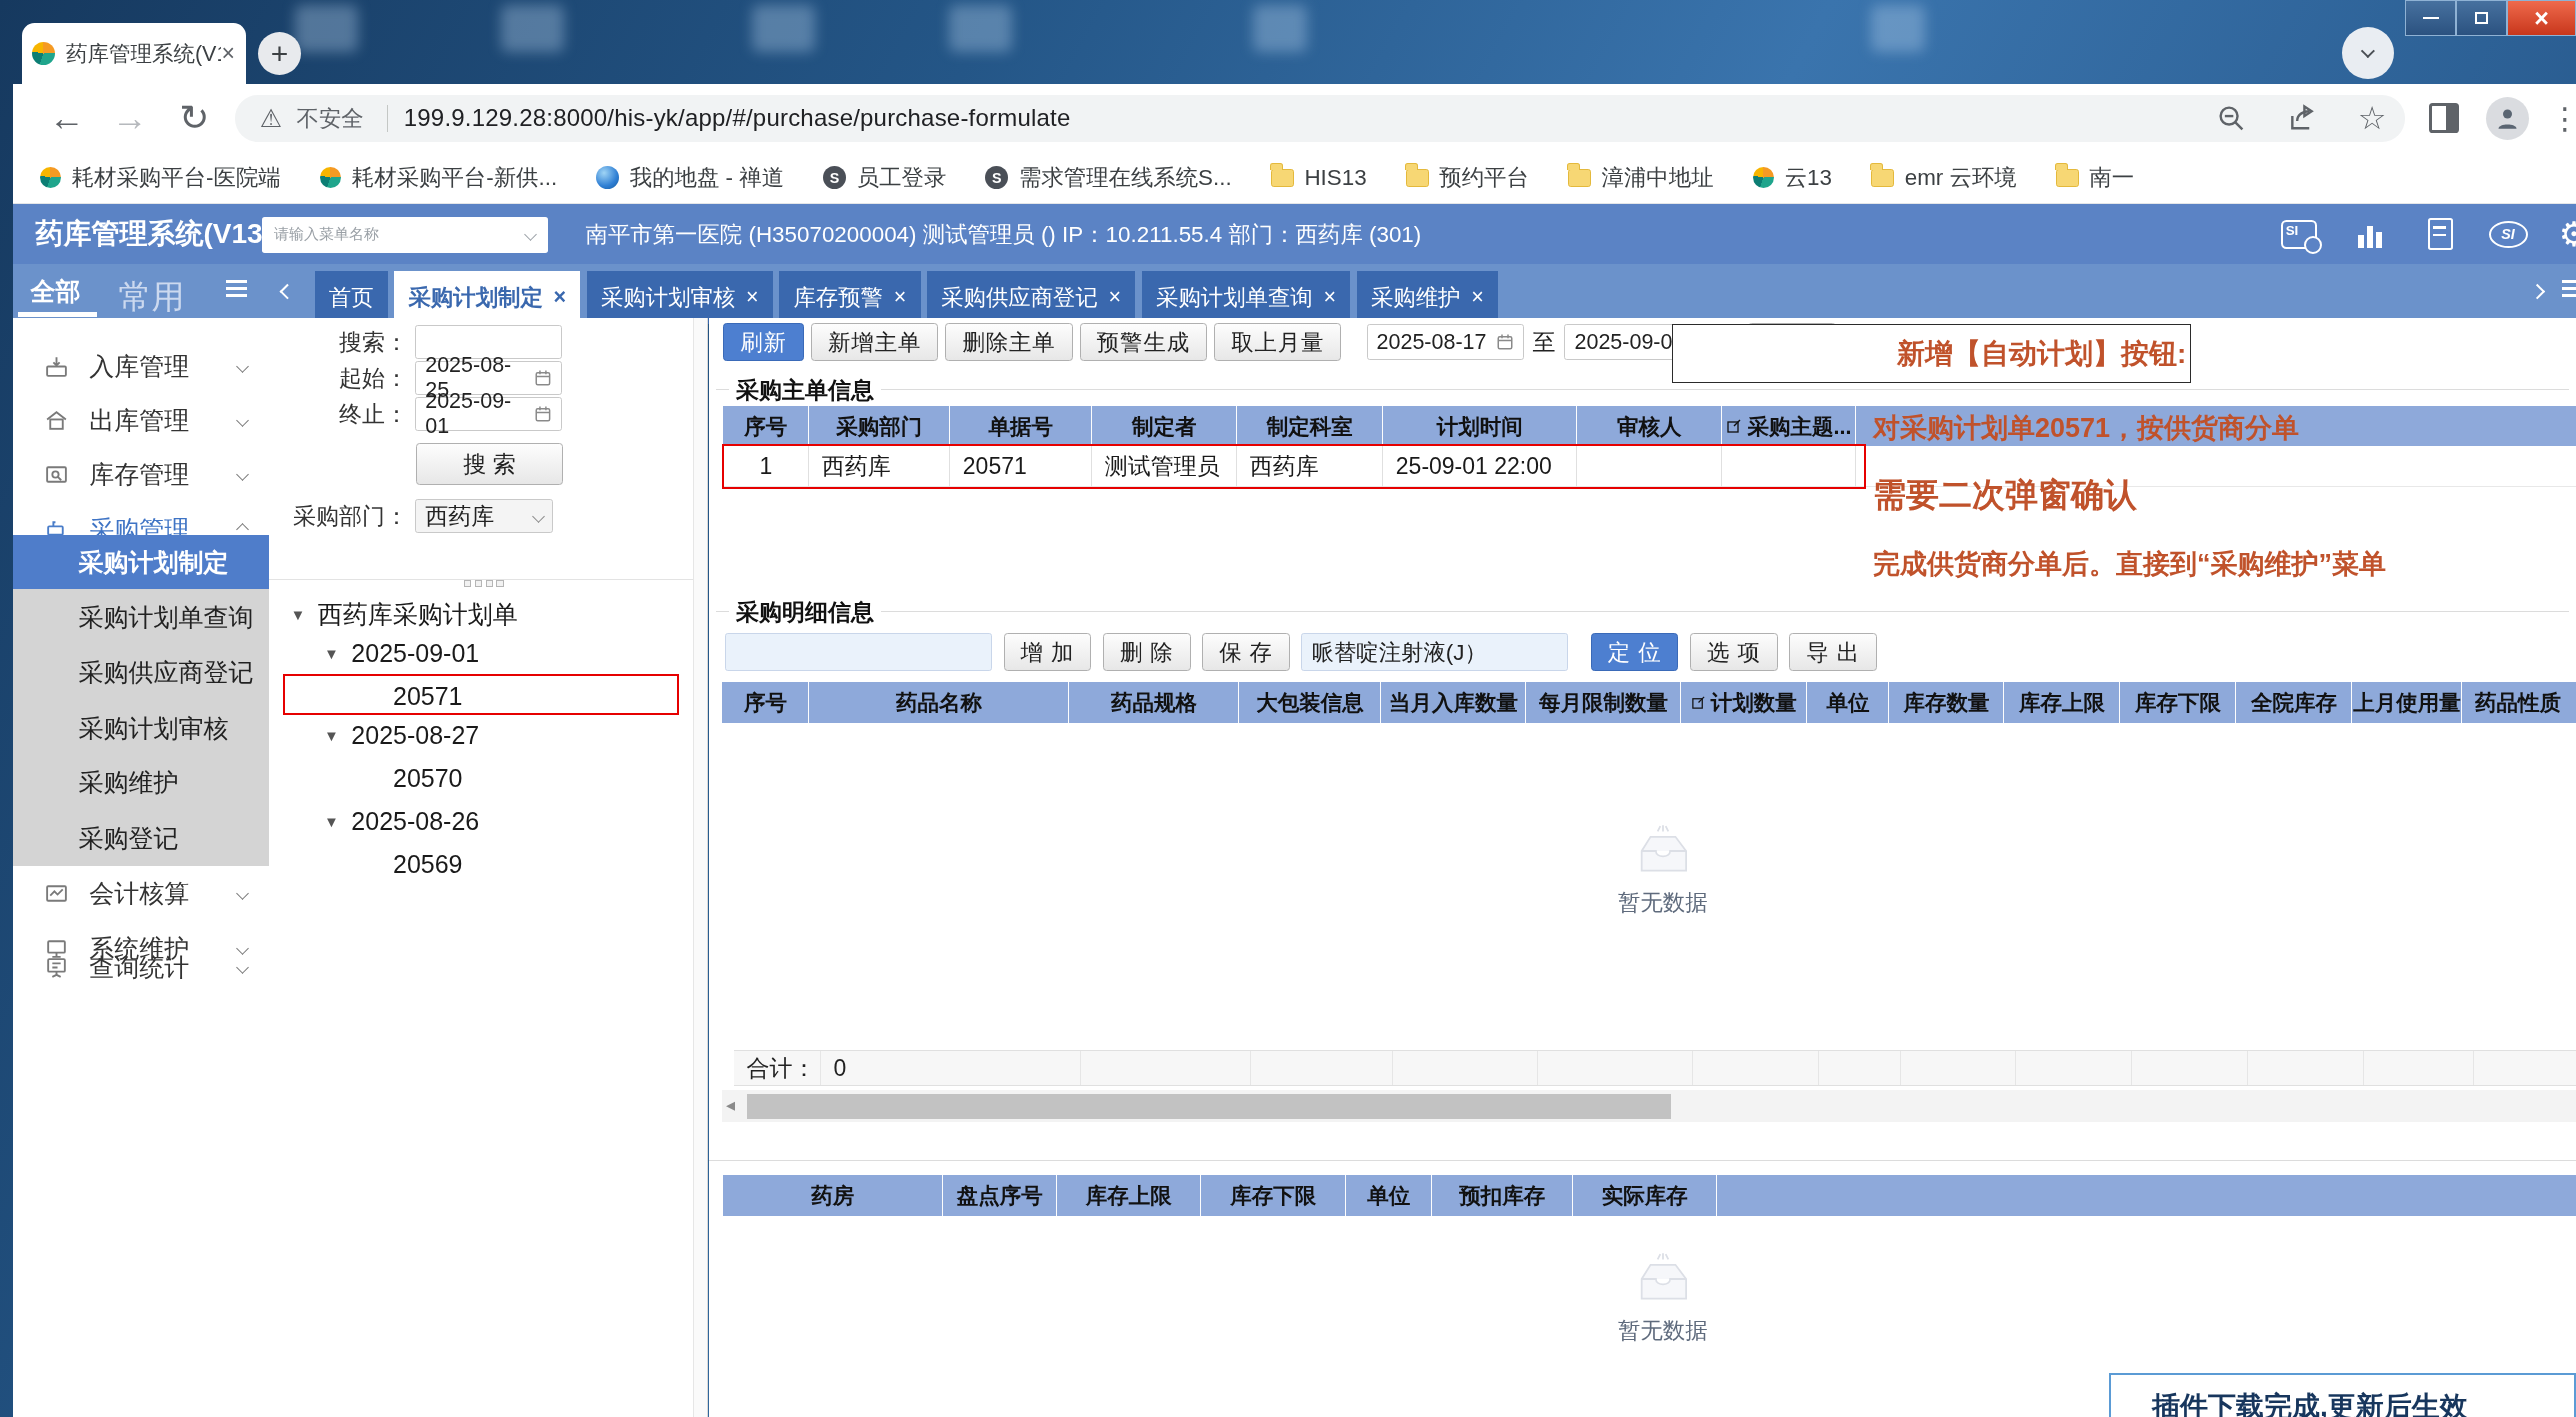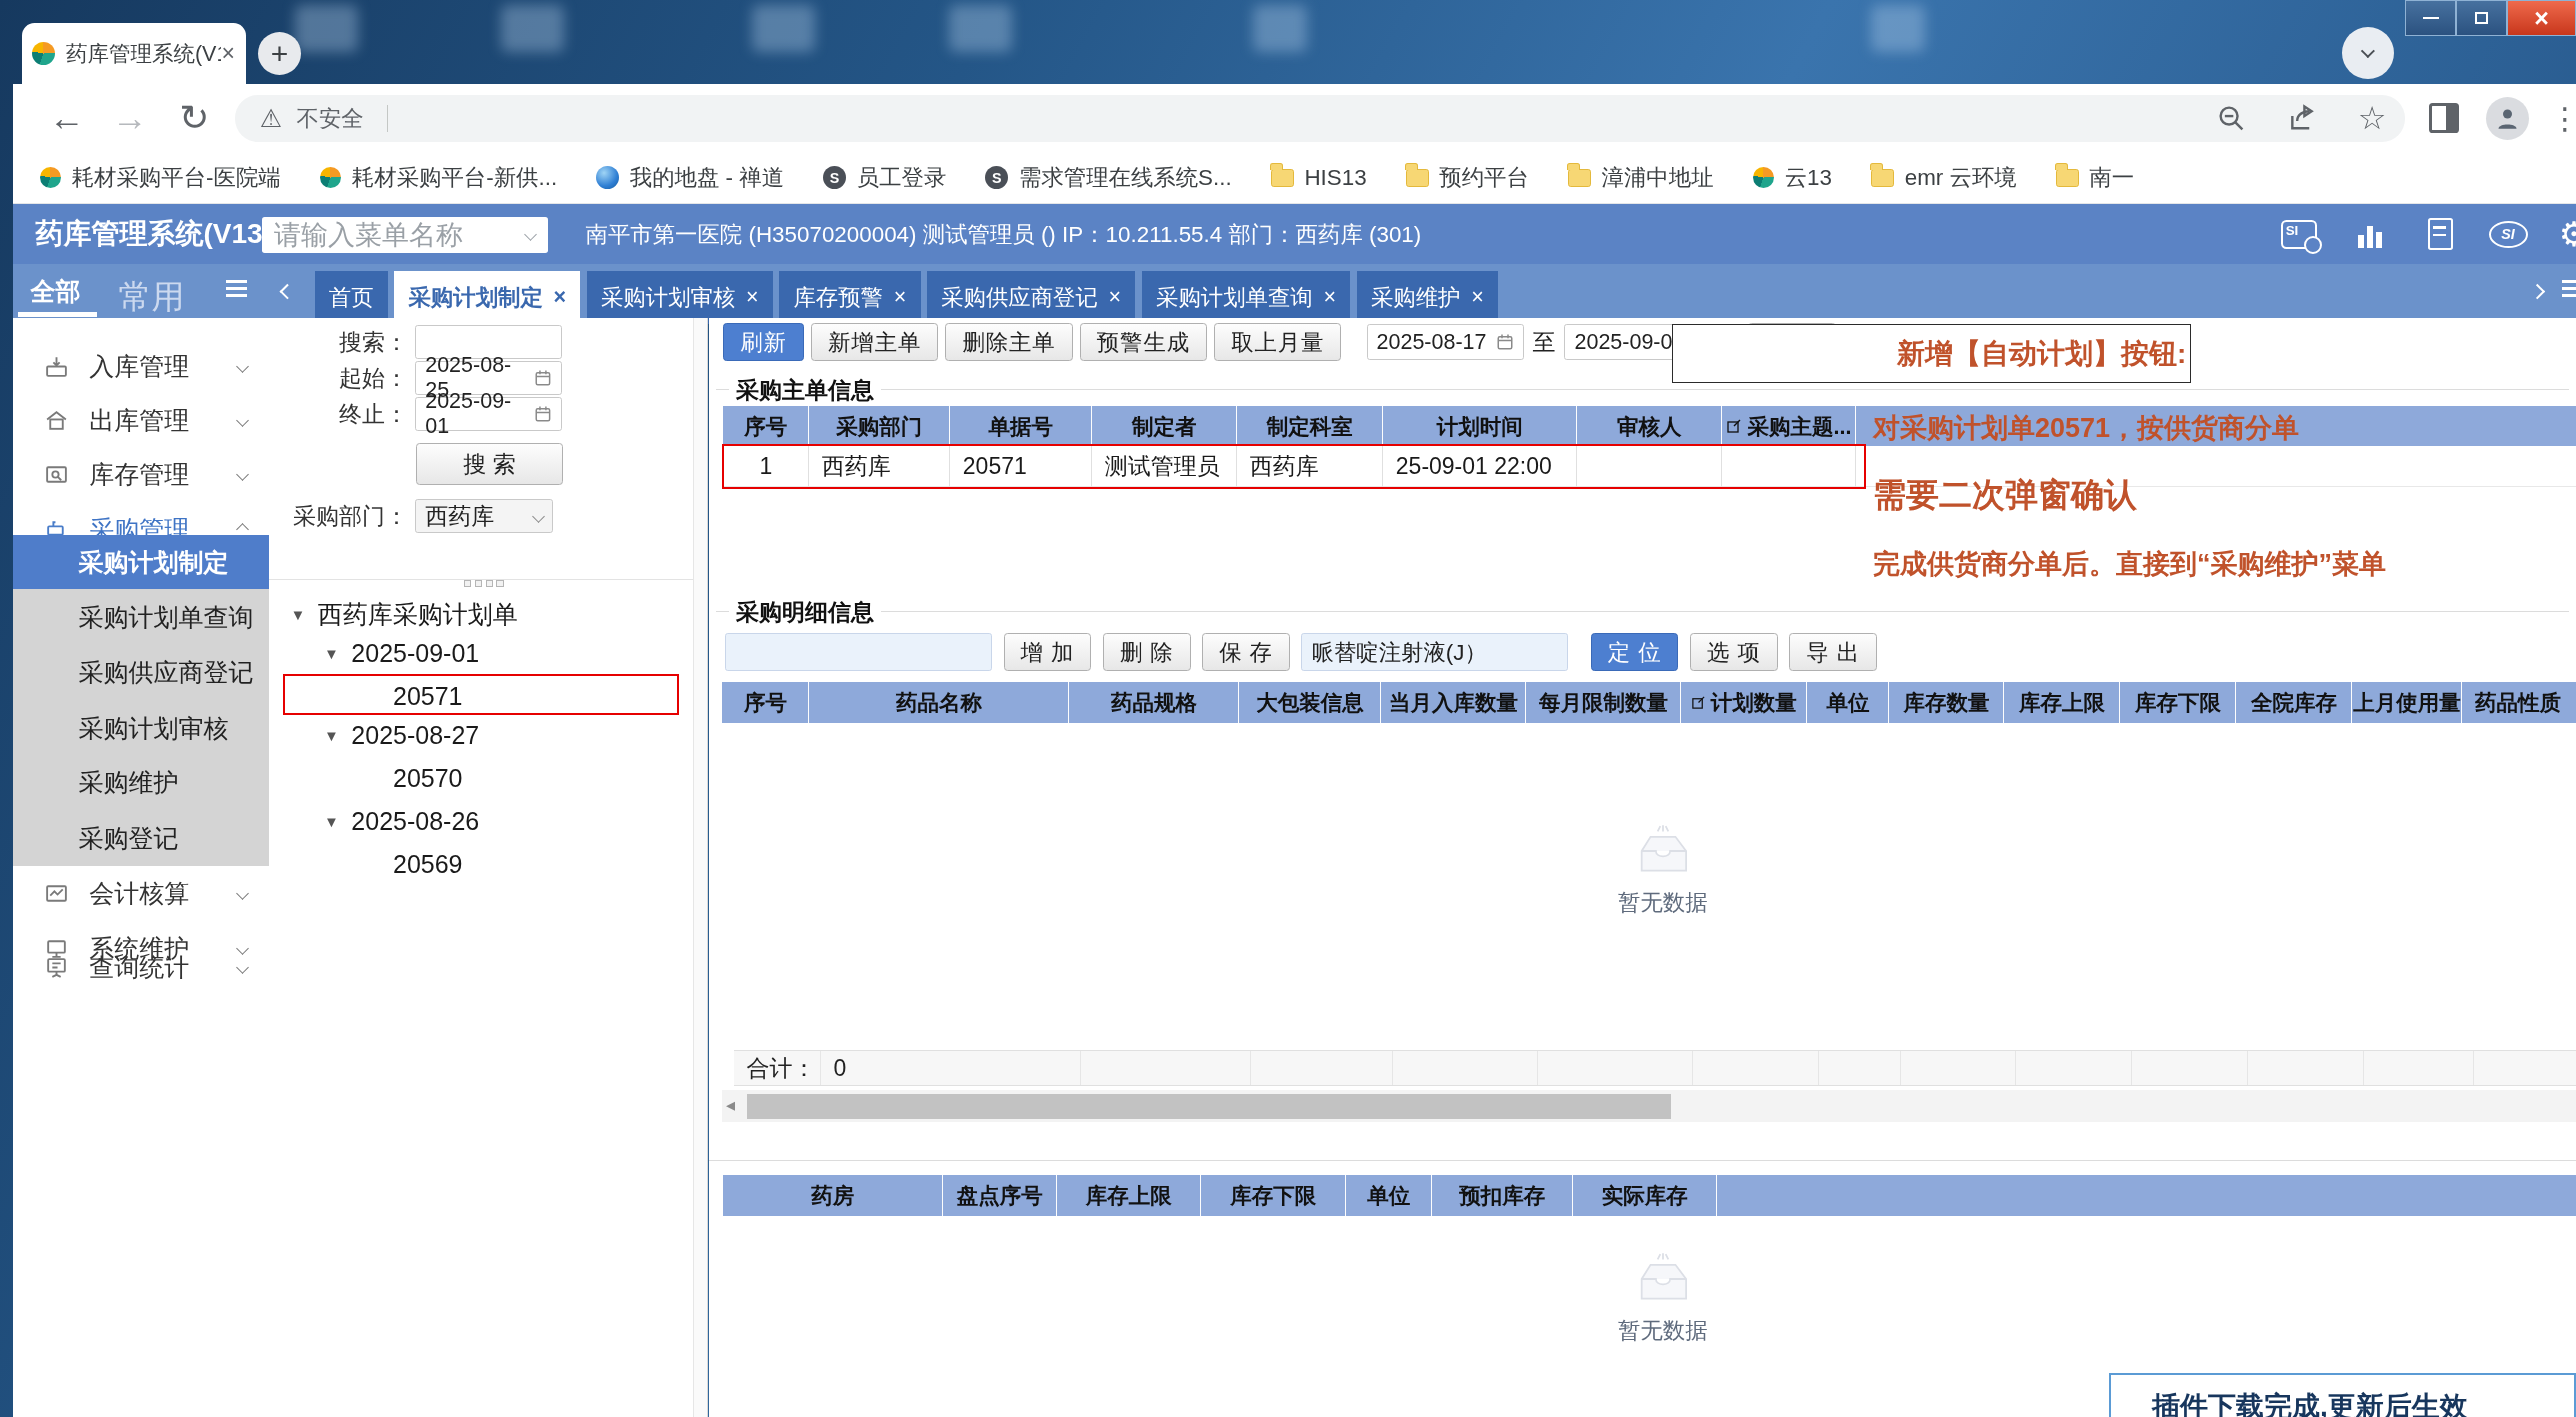--- a/index.html
+++ b/index.html
@@ -38,21 +38,21 @@
   
   .bmbar{position:absolute;left:12.5px;top:152px;width:2563px;height:52px;background:#fff;border-bottom:0.9px solid #e4e6e8;display:flex;align-items:center;padding-left:27px;gap:39px}
   .bm{display:flex;align-items:center;gap:10.7px;font-size:22.4px;color:#3c4043;white-space:nowrap}
   .bm .fold{width:23px;height:18px;background:#f7d774;border:1.8px solid #e4b93c;border-radius:2.7px;position:relative}
   .bm .fold::before{content:"";position:absolute;left:-1.8px;top:-6.3px;width:10.7px;height:5.4px;background:#f7d774;border:1.8px solid #e4b93c;border-bottom:none;border-radius:2.7px 2.7px 0 0}
   .bm .globe{width:23px;height:23px;border-radius:50%;background:radial-gradient(circle at 35% 30%,#9fd4f5,#2f7fd4 60%,#155a9e)}
   .bm .dcirc{width:23px;height:23px;border-radius:50%;background:#4a4f57;color:#fff;font-size:14.3px;display:flex;align-items:center;justify-content:center;font-weight:bold}
   
   .apphdr{position:absolute;left:12.5px;top:204px;width:2563px;height:60px;background:#5b83c5;color:#fff;display:flex;align-items:center}
   .apptitle{font-size:28px;font-weight:bold;margin-left:23px;white-space:nowrap}
-  .menusel{position:absolute;left:249px;top:12.5px;width:286px;height:36px;background:#fff;border-radius:2.7px;display:flex;align-items:center;justify-content:space-between;padding:0 12.5px;color:#9aa0a6;font-size:27px}
+  .menusel{position:absolute;left:249px;top:12.5px;width:286px;height:36px;background:#fff;border-radius:2.7px;display:flex;align-items:center;justify-content:space-between;padding:0 12.5px;color:#9aa0a6;font-size:15px}
   .session{position:absolute;left:573px;top:0;height:60px;display:flex;align-items:center;font-size:22.4px;white-space:nowrap}
   .hic{position:absolute;top:10.7px;width:39px;height:39px;display:flex;align-items:center;justify-content:center;color:#fff}
   .sicard{width:36px;height:29px;border:2.7px solid #fff;border-radius:5.4px;font-size:13.4px;font-weight:bold;padding:0.9px 2.7px;position:relative}
   .sicard::after{content:"";position:absolute;right:-7.2px;bottom:-7.2px;width:14.3px;height:14.3px;border:2.7px solid #fff;border-radius:50%;background:#5b83c5}
   .bars3{display:flex;align-items:flex-end;gap:3.6px;height:27px}
   .bars3 i{display:block;width:5.4px;background:#fff}
   .receipt{width:25px;height:32px;border:2.7px solid #fff;border-radius:2.7px;position:relative}
   .receipt::before{content:"";position:absolute;left:3.6px;top:6.3px;width:12.5px;height:2.7px;background:#fff}
   .receipt::after{content:"";position:absolute;left:3.6px;top:13.4px;width:12.5px;height:2.7px;background:#fff}
   .sioval{width:41px;height:27px;border:2.7px solid #fff;border-radius:50%;font-size:14.3px;font-weight:bold;font-style:italic;display:flex;align-items:center;justify-content:center}
@@ -149,20 +149,21 @@
   <div class="plusbtn">+</div>
 
   <div class="toolbar">
     <div class="navg" style="left:32px;width:45px;justify-content:center">←</div>
     <div class="navg" style="left:95px;width:45px;justify-content:center;color:#b6b9bd">→</div>
     <div class="navg" style="left:159px;width:45px;justify-content:center">↻</div>
     <div class="pill">
       <span class="sec" style="font-size:25px">⚠</span>
       <span class="sec">不安全</span>
       <span class="div"></span>
+      <span class="url">199.9.129.28:8000/his-yk/app/#/purchase/purchase-formulate</span>
       <span style="margin-left:auto;display:flex;align-items:center;gap:41px">
         <svg width="29" height="29" viewBox="0 0 24 24">
             <circle cx="10" cy="10" r="7" fill="none" stroke="#5f6368" stroke-width="2"></circle>
             <line x1="6.5" y1="10" x2="13.5" y2="10" stroke="#5f6368" stroke-width="2"></line>
             <line x1="15" y1="15" x2="21" y2="21" stroke="#5f6368" stroke-width="2"></line>
           </svg>
         <svg width="30" height="29" viewBox="0 0 24 24">
             <path d="M4 10 v10 h14" fill="none" stroke="#5f6368" stroke-width="2"></path>
             <path d="M8 14 C8 8 14 6 18 6" fill="none" stroke="#5f6368" stroke-width="2"></path>
             <path d="M14 2 l6 4 -6 4 z" fill="none" stroke="#5f6368" stroke-width="2"></path>

